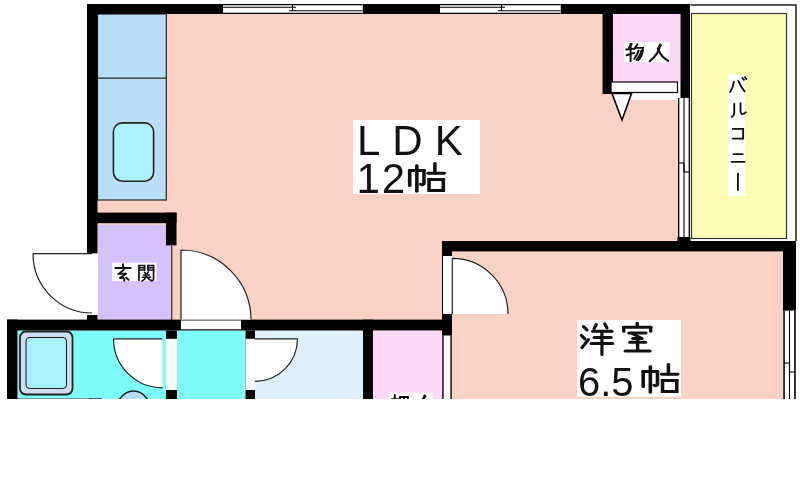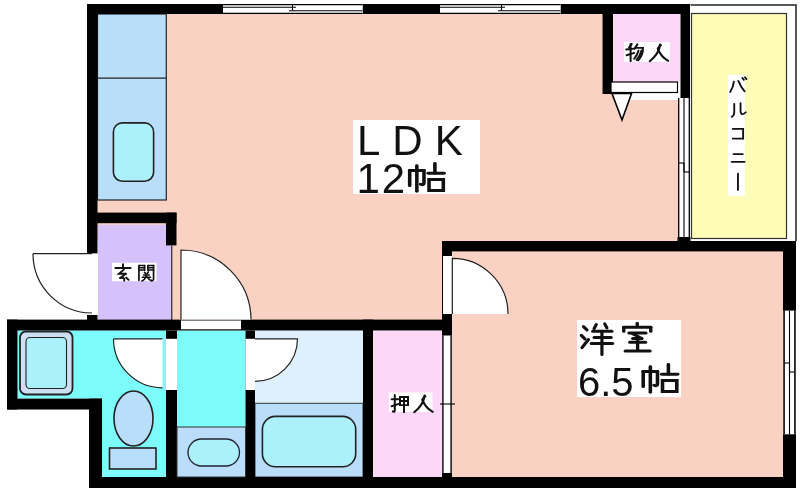--- a/index.html
+++ b/index.html
@@ -1,16 +1,16 @@
 <!DOCTYPE html>
 <html><head>
 <meta charset="utf-8">
 <style>
 html,body{margin:0;padding:0;background:#fff;}
-#plan{position:relative;width:800px;height:495px;font-family:"Liberation Sans",sans-serif;}
+#plan{position:relative;width:800px;height:399px;font-family:"Liberation Sans",sans-serif;}
 </style>
 </head>
 <body>
 <div id="plan">
 <svg width="800" height="495" viewBox="0 0 800 495" xmlns="http://www.w3.org/2000/svg">
 <defs>
 <g id="gMono" stroke="#111" stroke-width="10" fill="none" stroke-linecap="round">
 <path d="M34 6 L20 24"></path>
           <path d="M6 34 L46 30"></path>
           <path d="M28 6 V94"></path>

